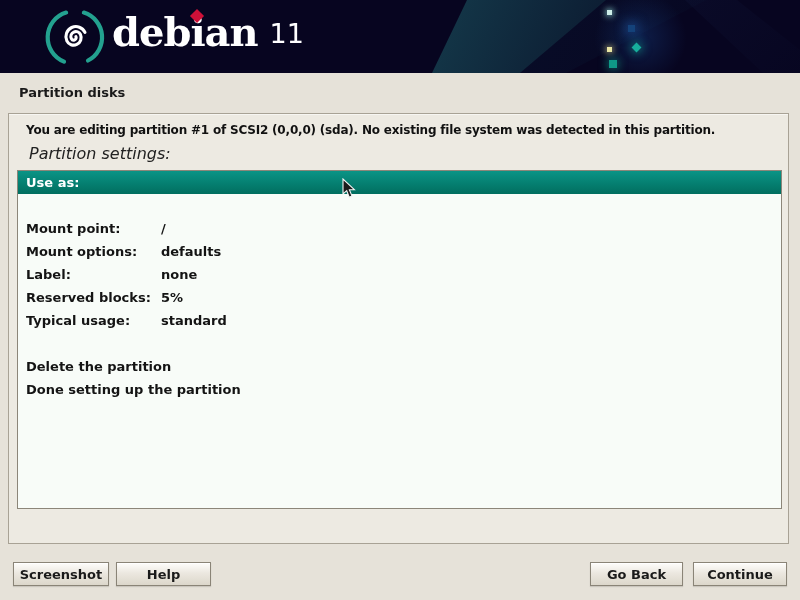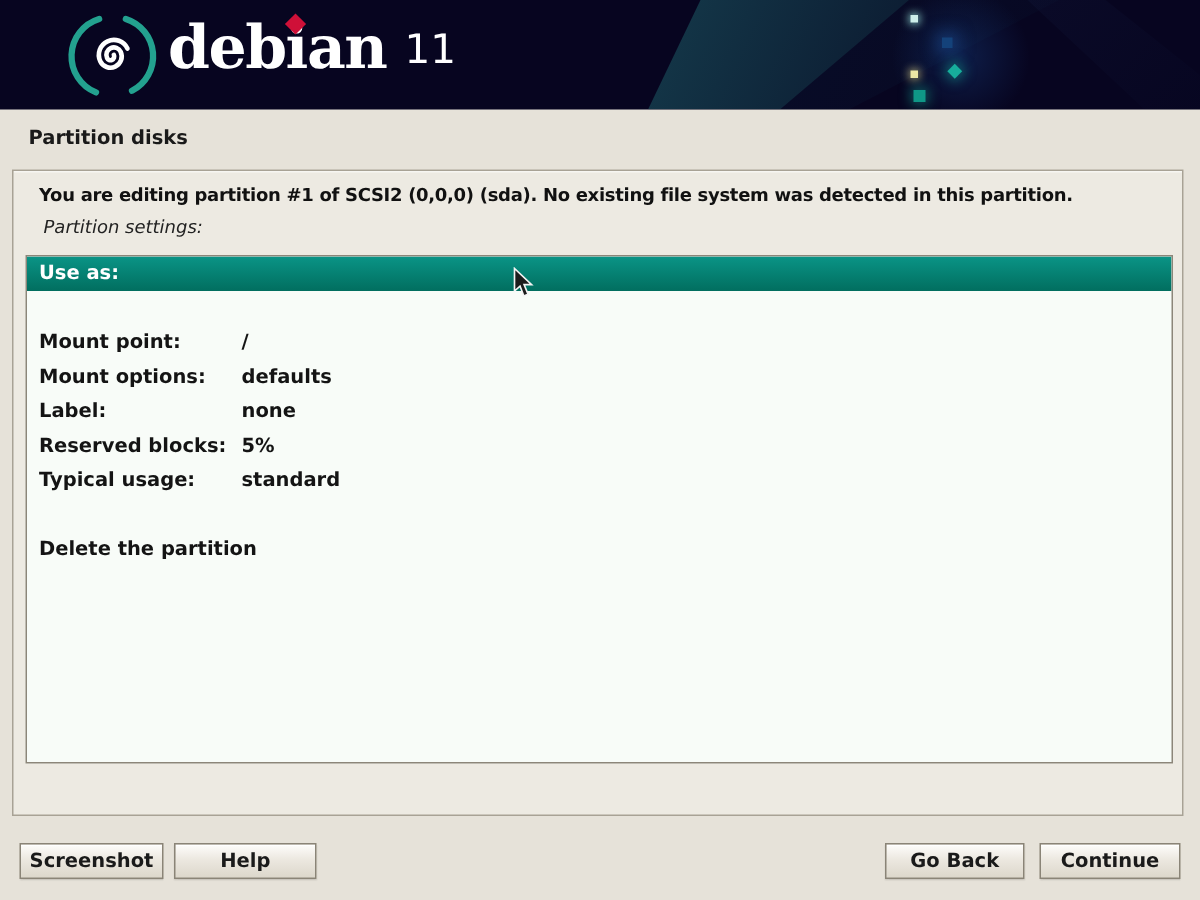--- a/index.html
+++ b/index.html
@@ -74,21 +74,21 @@
     border: 1px solid #a8a295;
     box-shadow: inset 0 1px 0 rgba(255,255,255,.55);
   }
   .msg {
     position: absolute; left: 17px; top: 9px;
     font-size: 12px; font-weight: bold; color: #111;
     letter-spacing: -0.2px; white-space: nowrap;
   }
   .subtitle {
     position: absolute; left: 20px; top: 30px;
-    font-size: 12px; font-style: italic; color: #222;
+    font-size: 16px; font-style: italic; color: #222;
   }
   .listbox {
     position: absolute; left: 8px; top: 56px; width: 765px; height: 339px;
     background: var(--list-bg, #f8fcf8);
     border: 1px solid #8c8679;
     overflow: hidden;
   }
   .row {
     height: 23px; display: flex; align-items: center;
     padding-left: 8px;
@@ -173,20 +173,24 @@
       </div>
       <div class="row">
         <span class="lab">Typical usage:</span>
         <span class="val">standard</span>
       </div>
       <div class="row"></div>
       <div class="row">
         <span class="lab">Delete the partition</span>
         <span class="val"></span>
       </div>
+      <div class="row">
+        <span class="lab">Done setting up the partition</span>
+        <span class="val"></span>
+      </div>
     </div>
 </div>
 
 <svg class="cursor" width="16" height="22" viewBox="0 0 16 22">
   <polygon points="1,1 1,16 4.7,12.7 7.2,19.3 10,18.1 7.4,11.7 12.4,11.7" fill="#1c1c1c" stroke="#f4f4f4" stroke-width="1.1"></polygon>
 </svg>
 
 <button class="btn btn-screenshot">Screenshot</button>
 <button class="btn btn-help">Help</button>
 <button class="btn btn-goback">Go Back</button>

